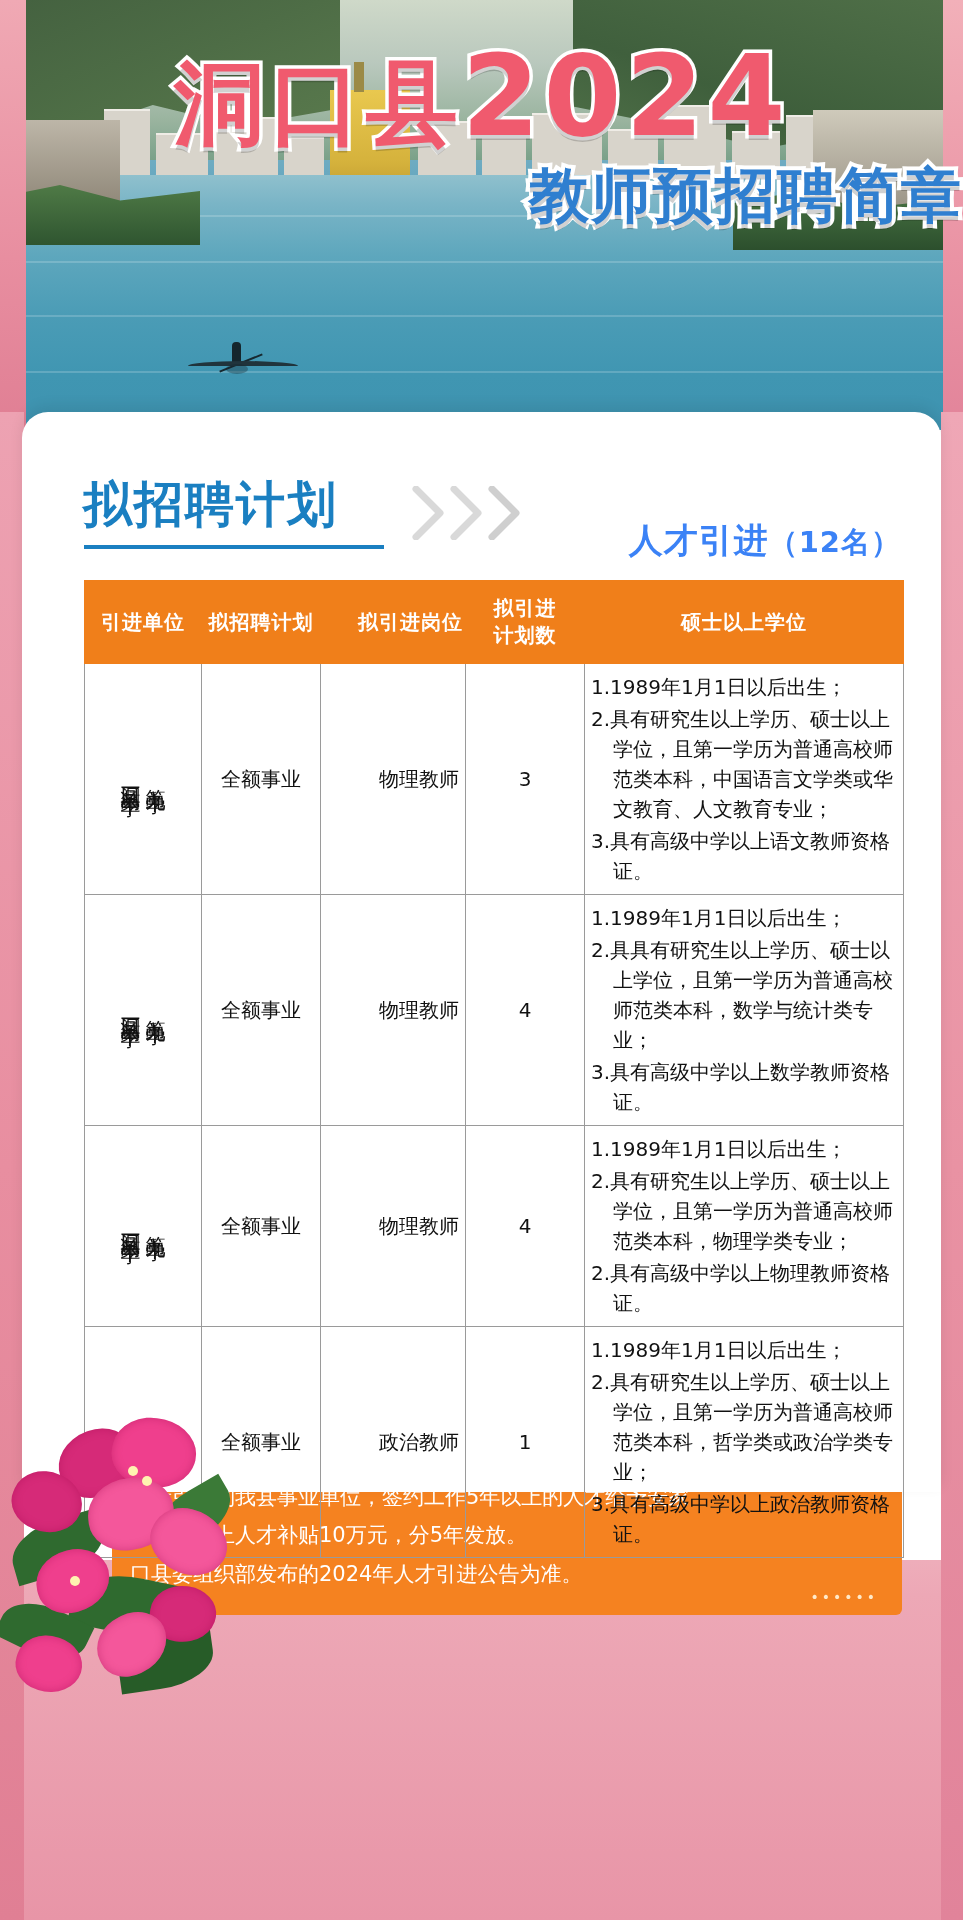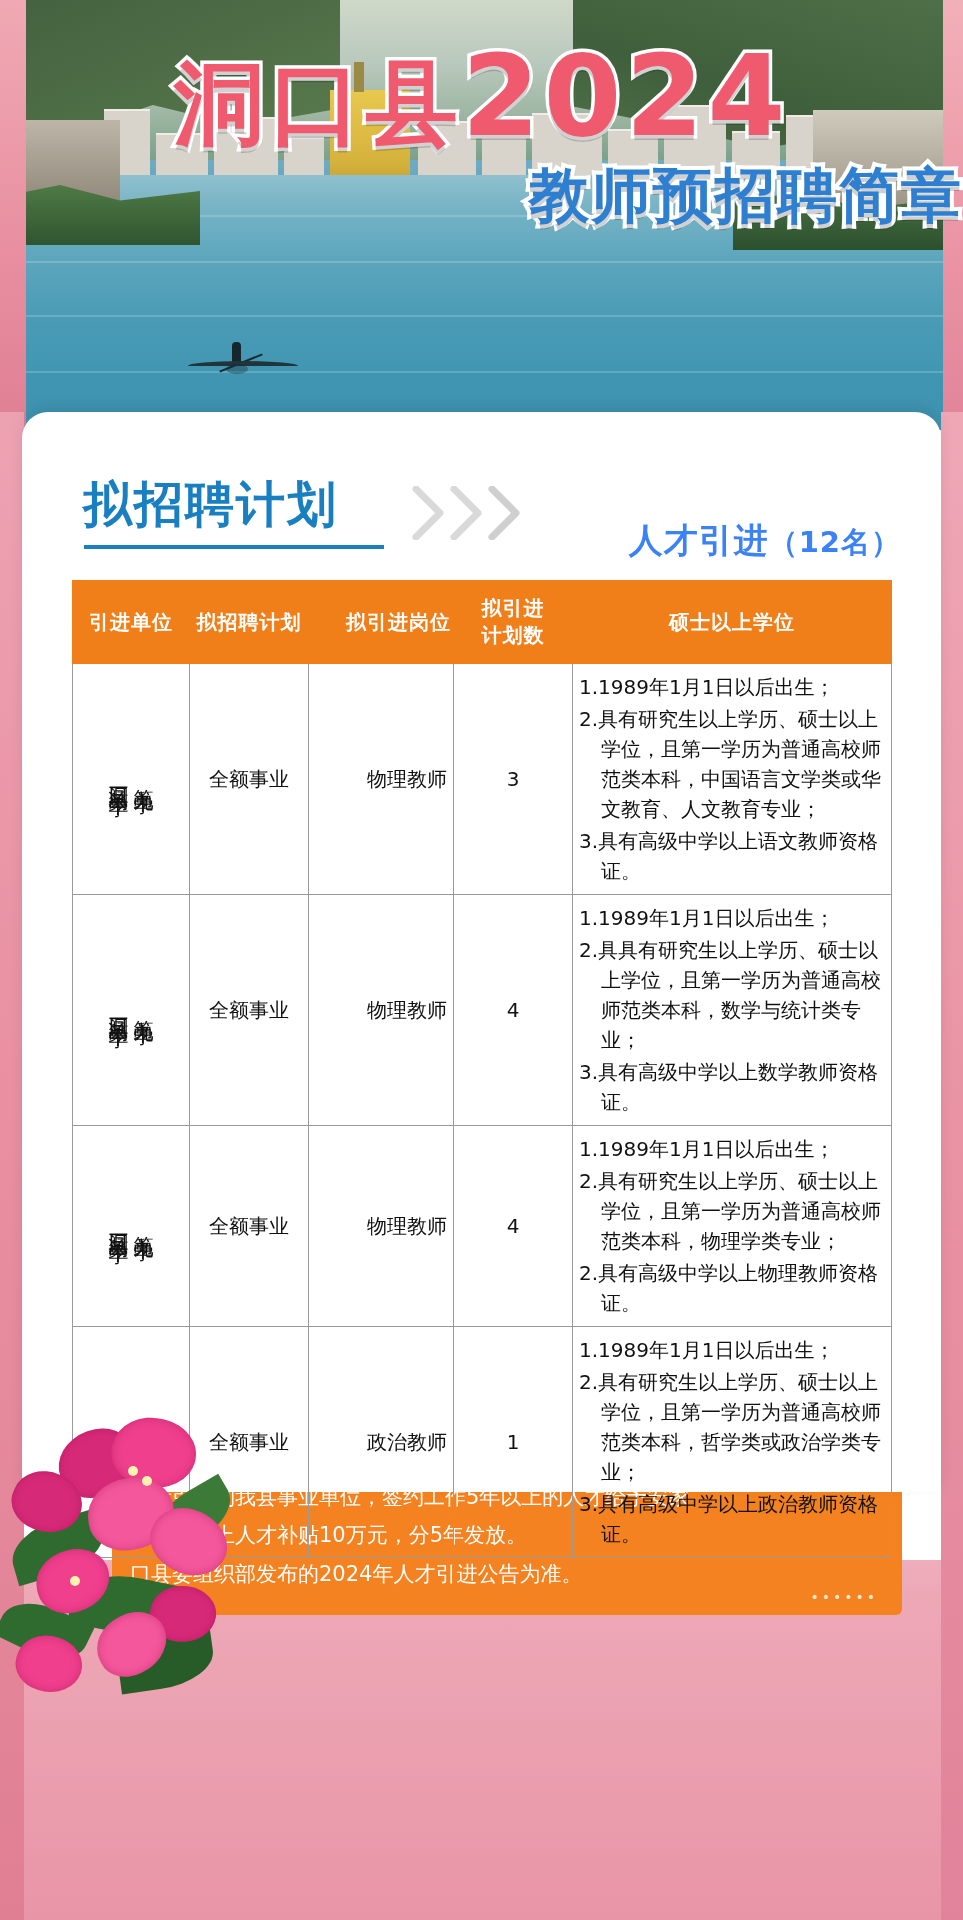--- a/index.html
+++ b/index.html
@@ -192,20 +192,21 @@
   .subhead .cnt { font-size:29px; font-weight:bold; }
 
   
   .tbl-wrap {
     position:absolute; left:72px; top:580px; width:820px; z-index:7;
   }
   table.plan {
     border-collapse:collapse;
     width:820px;
     font-family:"DejaVu Sans", sans-serif;
+    margin-left:12px;
   }
   table.plan thead th {
     background:#f07f1a;
     color:#ffffff;
     font-size:20px;
     font-weight:bold;
     padding:14px 2px;
     border:1px solid #f07f1a;
     letter-spacing:1px;
     white-space:nowrap;

